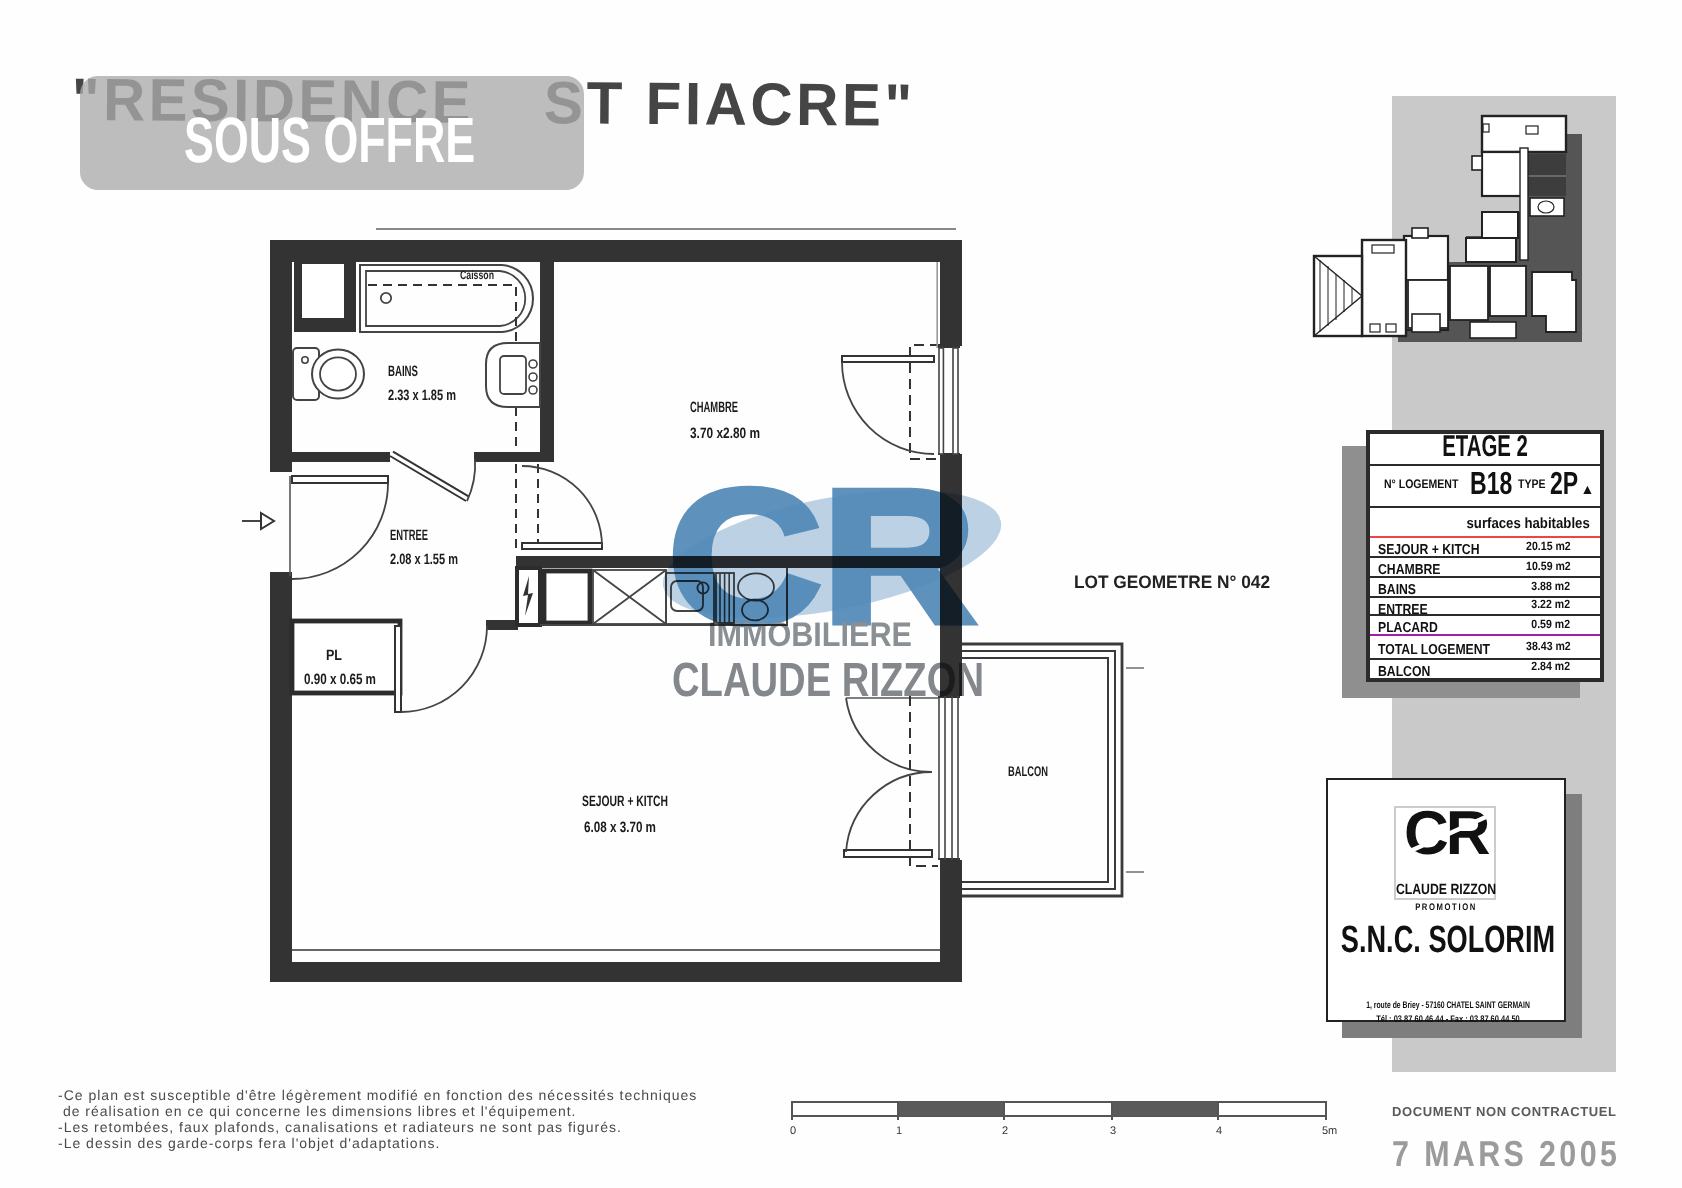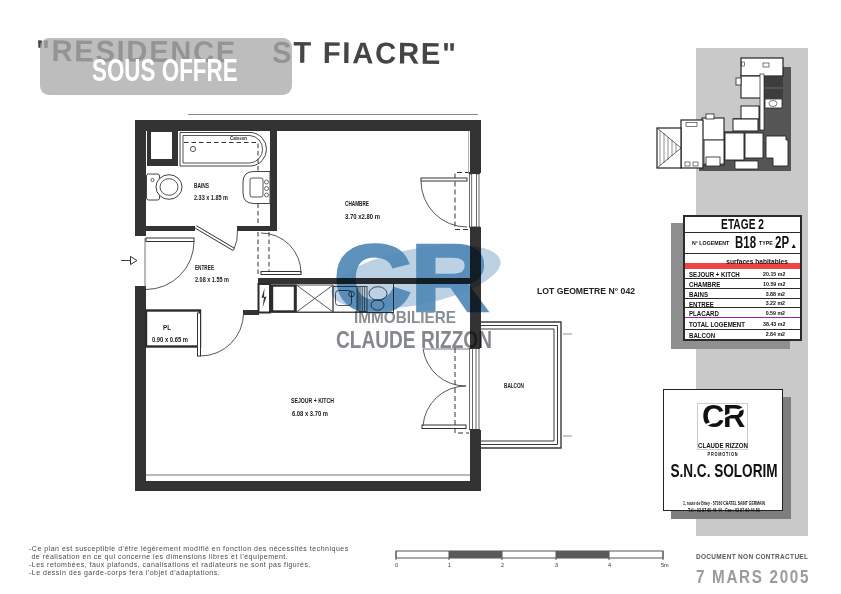--- a/index.html
+++ b/index.html
@@ -335,21 +335,21 @@
 </svg>
 
 <div class="abs" style="left:671px;top:223px;width:119px;height:126px;background:#8f8f8f;"></div>
 
 <div class="abs" style="left:663px;top:215px;width:119px;height:126px;box-sizing:border-box;background:#fff;border:2px solid #2b2b2b;font-weight:bold;color:#111;margin-left:20px;">
 
   <div style="box-sizing:border-box;height:15.5px;line-height:14.5px;text-align:center;border-bottom:1.5px solid #2b2b2b;font-size:15px;"><span style="display:inline-block;transform:scaleX(0.68);transform-origin:center;">ETAGE 2</span></div>
 
   <div style="box-sizing:border-box;height:21.5px;border-bottom:1.5px solid #2b2b2b;white-space:nowrap;padding-left:7px;line-height:20px;"><span style="font-size:6.2px;display:inline-block;transform:scaleX(0.85);transform-origin:left;vertical-align:3.5px;">N° LOGEMENT&nbsp;</span><span style="font-size:16px;display:inline-block;transform:scaleX(0.72);transform-origin:left;margin-left:-2px;">B18</span><span style="font-size:6.2px;display:inline-block;transform:scaleX(0.85);transform-origin:left;vertical-align:3.5px;margin-left:-6px;">TYPE&nbsp;</span><span style="font-size:16px;display:inline-block;transform:scaleX(0.72);transform-origin:left;margin-left:-2px;">2P</span><span style="font-size:7px;margin-left:-4px;">▲</span></div>
 
-  <div style="box-sizing:border-box;height:14.5px;line-height:15px;text-align:center;border-bottom:6px solid #ef4444;font-size:7.5px;text-indent:16px;"><span style="display:inline-block;transform:scaleX(0.88);">surfaces habitables</span></div>
+  <div style="box-sizing:border-box;height:14.5px;line-height:15px;text-align:right;border-bottom:1px solid #ef4444;font-size:7.5px;text-indent:16px;"><span style="display:inline-block;transform:scaleX(0.88);">surfaces habitables</span></div>
 
   <div style="box-sizing:border-box;height:10px;border-bottom:1px solid #2b2b2b;position:relative;">
         <span style="position:absolute;left:4px;top:1px;font-size:7.2px;white-space:nowrap;transform:scaleX(0.85);transform-origin:left;">SEJOUR + KITCH</span>
         <span style="position:absolute;right:15px;top:2px;font-size:6px;white-space:nowrap;transform:scaleX(0.88);transform-origin:right;">20.15 m2</span>
       </div>
 
   <div style="box-sizing:border-box;height:10px;border-bottom:1px solid #2b2b2b;position:relative;">
         <span style="position:absolute;left:4px;top:1px;font-size:7.2px;white-space:nowrap;transform:scaleX(0.85);transform-origin:left;">CHAMBRE</span>
         <span style="position:absolute;right:15px;top:2px;font-size:6px;white-space:nowrap;transform:scaleX(0.88);transform-origin:right;">10.59 m2</span>
       </div>

